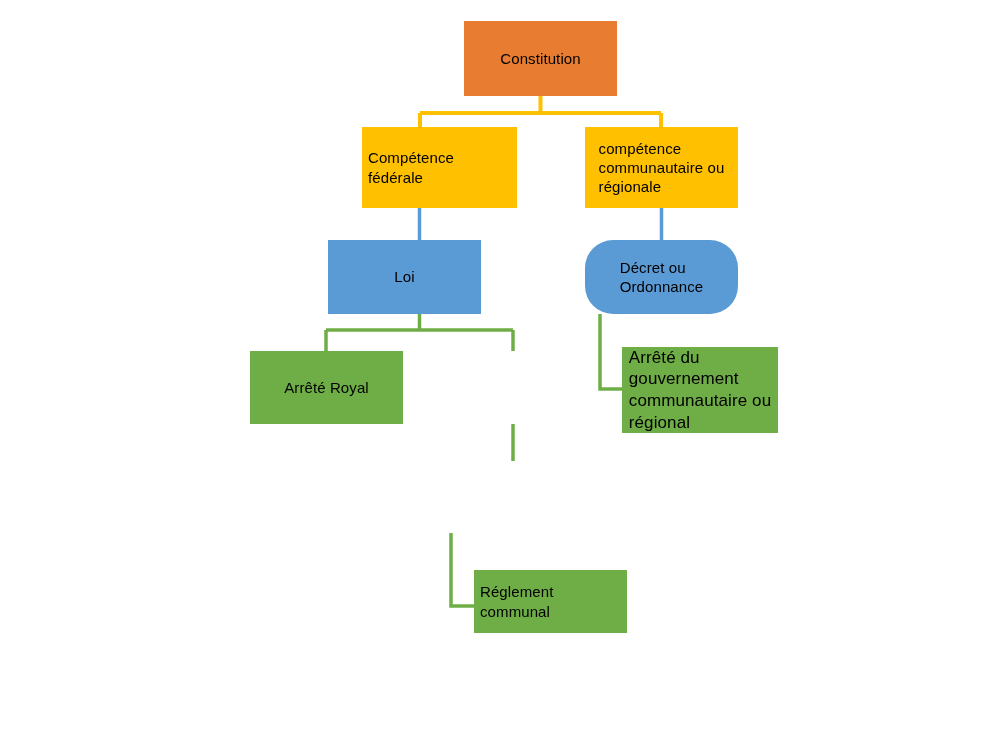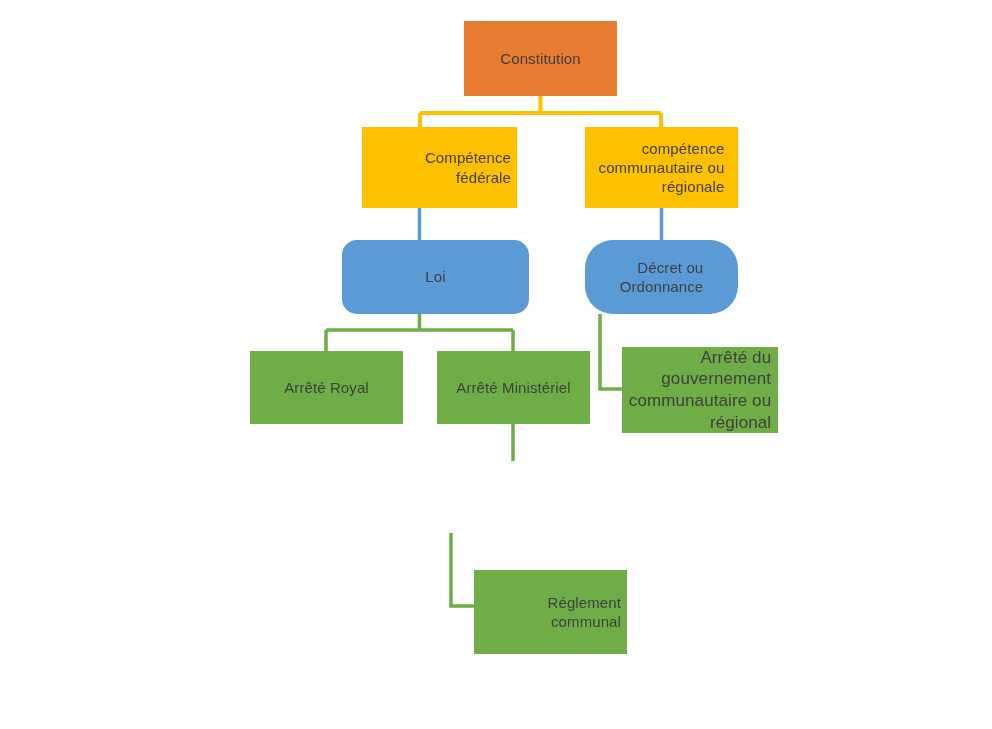--- a/index.html
+++ b/index.html
@@ -24,45 +24,45 @@
     width: 992px;
     height: 729px;
     pointer-events: none;
   }
   .node {
     position: absolute;
     box-sizing: border-box;
     display: flex;
     align-items: center;
     justify-content: center;
-    text-align: right;
-    color: #404040;
+    text-align: left;
+    color: #000000;
     font-size: 15px;
     line-height: 1.28;
     padding: 2px 6px;
     letter-spacing: 0.1px;
     white-space: pre-line;
     z-index: 2;
   }
   .node.orange { background: #E87D32; }
   .node.yellow { background: #FFC000; }
   .node.blue   { background: #5B9BD5; }
   .node.green  { background: #6FAE46; }
 
   
   #node-constitution       { left:464px; top:21px;  width:153px; height:75px; }
   #node-competence-federale{ left:342px; top:127px; width:155px; height:81px;margin-left:20px; }
   #node-competence-commu   { left:585px; top:127px; width:153px; height:81px; }
-  #node-loi                { left:342px; top:240px; width:187px; height:74px;border-radius:15px; }
+  #node-loi                { left:328px; top:240px; width:153px; height:74px; }
   #node-decret             { left:585px; top:240px; width:153px; height:74px;border-radius:28px; }
   #node-arrete-royal       { left:250px; top:351px; width:153px; height:73px; }
   #node-arrete-ministeriel { left:437px; top:351px; width:153px; height:73px; }
   #node-arrete-gouvernement{ left:622px; top:347px; width:156px; height:86px; font-size:17px; }
   #node-reglement-provincial{left:437px; top:461px; width:151px; height:72px; }
-  #node-reglement-communal { left:474px; top:570px; width:153px; height:84px; }
+  #node-reglement-communal { left:474px; top:570px; width:153px; height:63px; }
 </style>
 </head>
 <body>
 
 <div id="diagram-canvas">
 
   <svg class="connector-layer" viewBox="0 0 992 729" width="992" height="729" xmlns="http://www.w3.org/2000/svg">
 
     <g fill="none" stroke="#FFC000" stroke-width="4">
       <path d="M 540.5 96 L 540.5 113"></path>
@@ -97,21 +97,20 @@
 communautaire ou
 régionale</div>
 
   <div class="node blue" id="node-loi">Loi</div>
 
   <div class="node blue" id="node-decret">Décret ou
 Ordonnance</div>
 
   <div class="node green" id="node-arrete-royal">Arrêté Royal</div>
 
-  <div class="node green" id="node-arrete-ministeriel">Arrêté Ministériel</div>
 
   <div class="node green" id="node-arrete-gouvernement">Arrêté du
 gouvernement
 communautaire ou
 régional</div>
 
 
   <div class="node green" id="node-reglement-communal">Réglement communal</div>
 
 </div>

